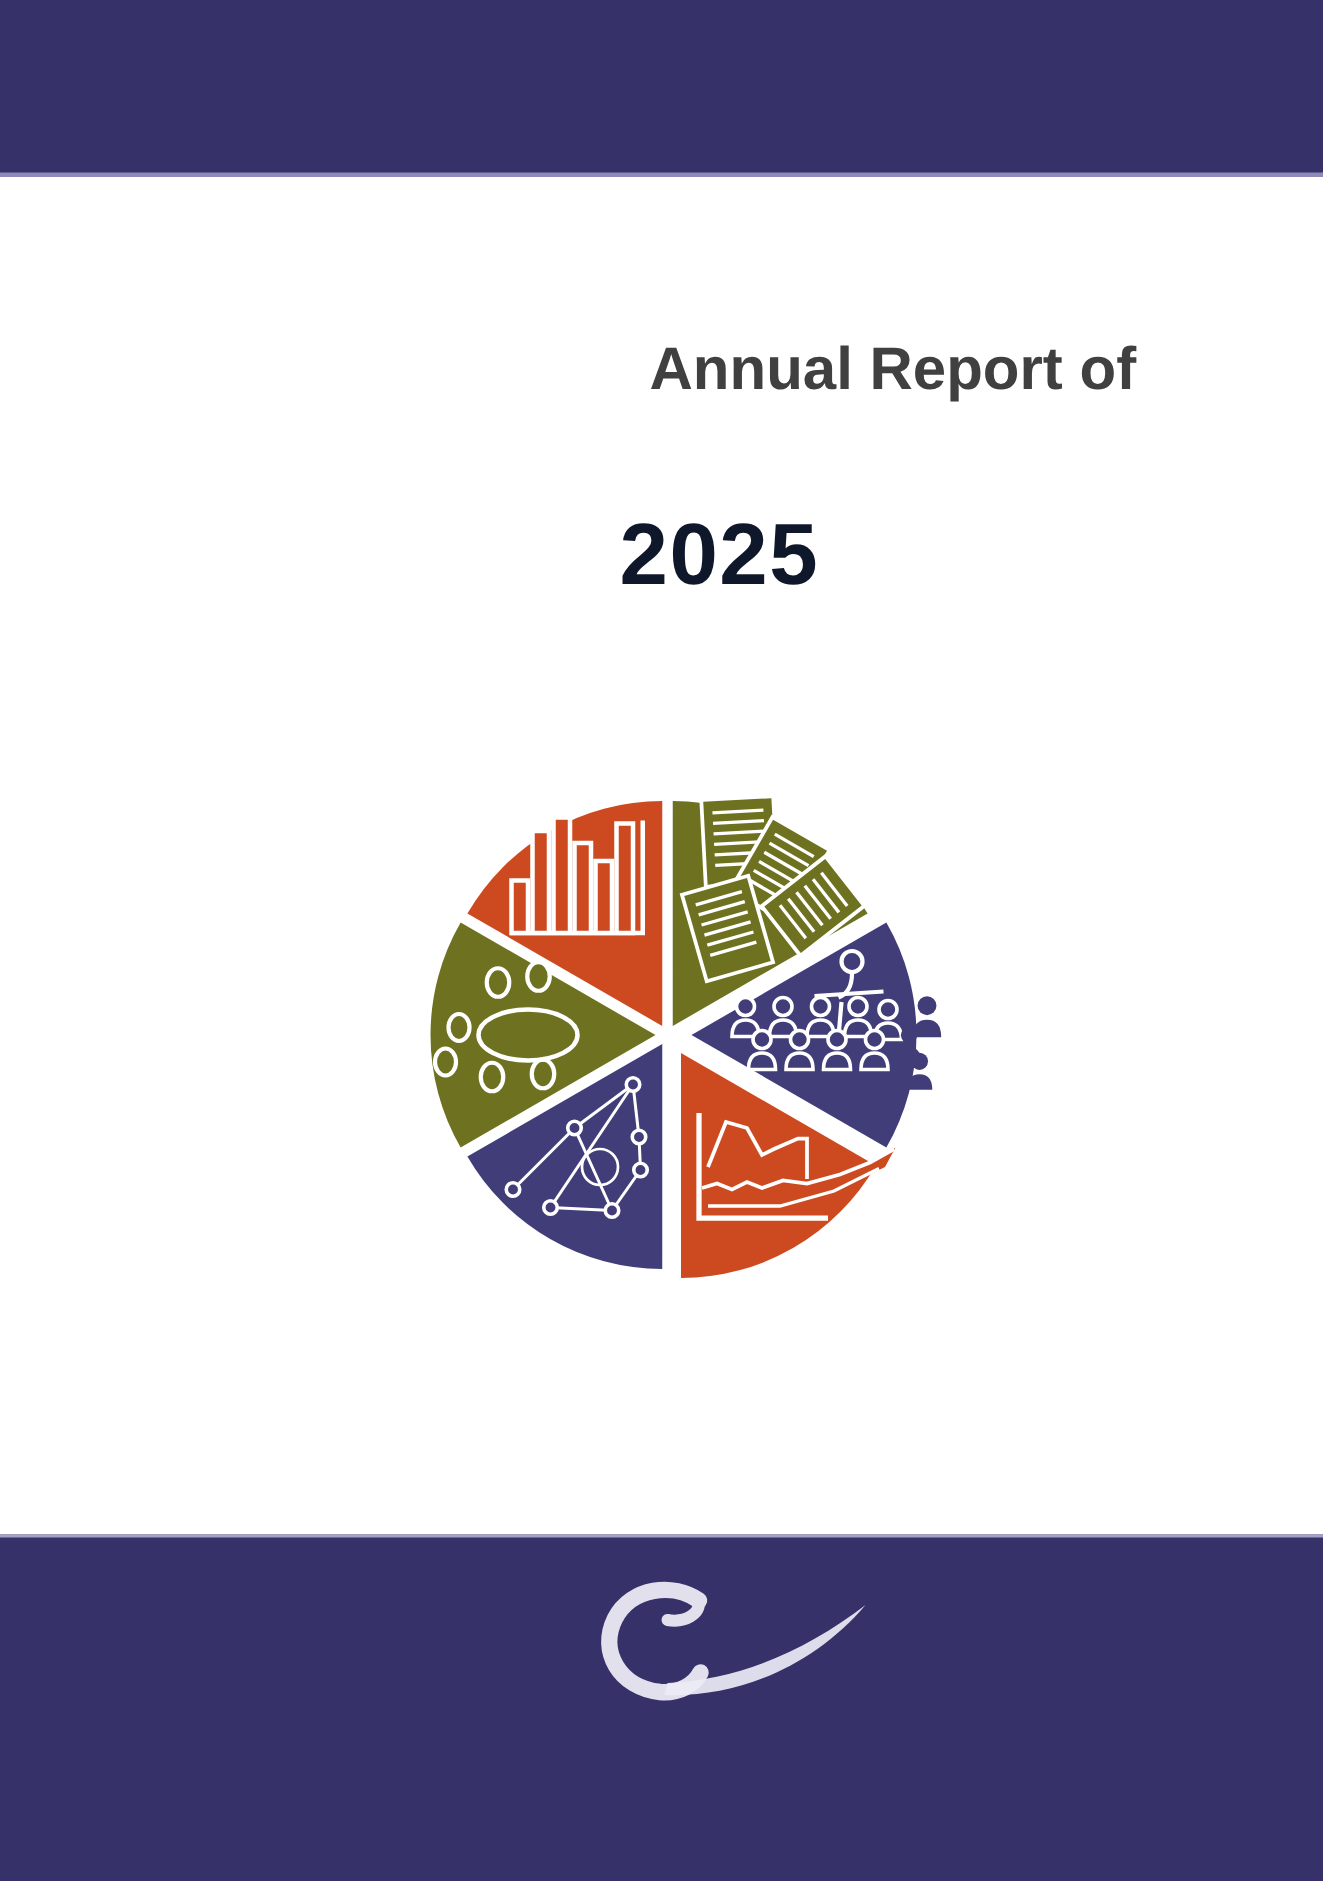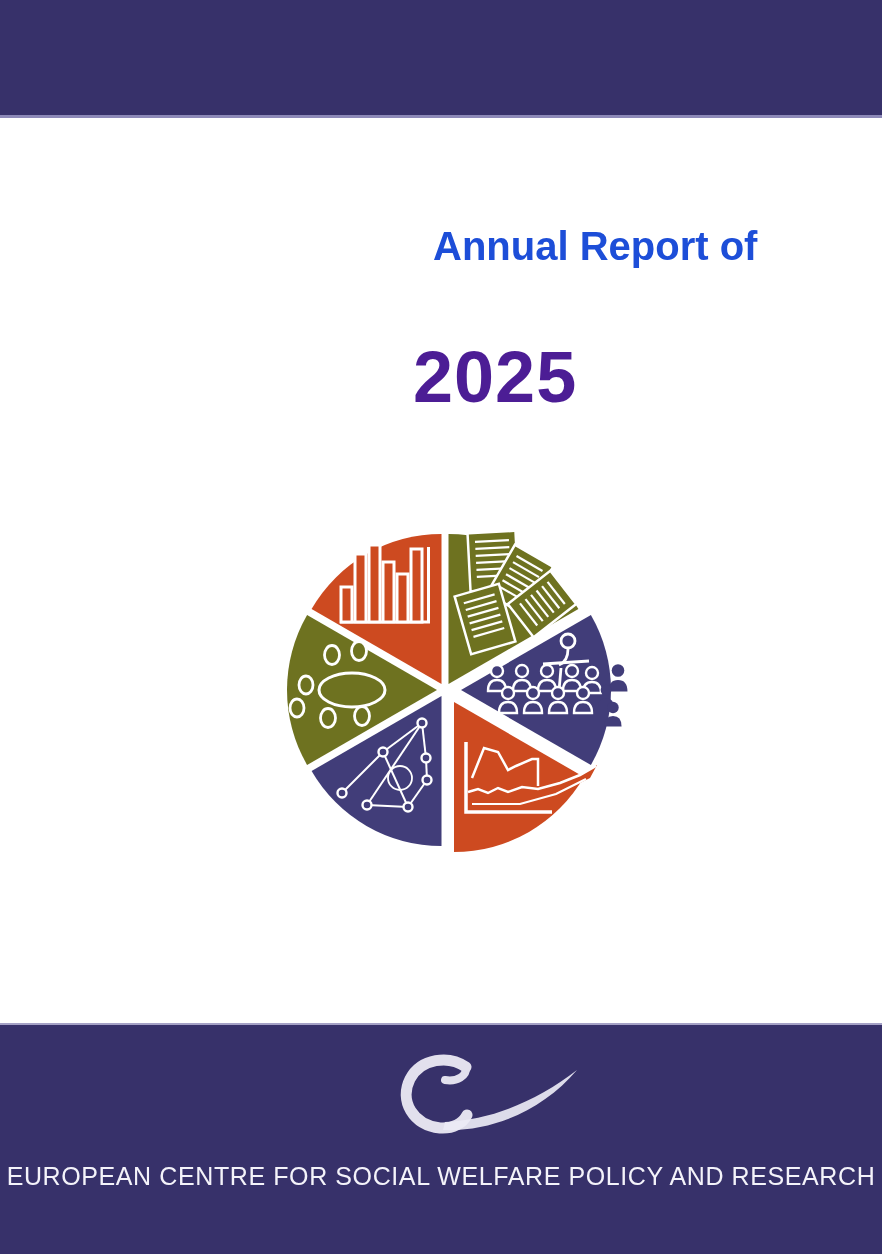--- a/index.html
+++ b/index.html
@@ -14,32 +14,32 @@
   .band-top {
     position: absolute;
     left: 0; top: 0;
     width: 882px; height: 115px;
     background: #37316a;
     border-bottom: 3px solid #8d89b8;
   }
   .title-block {
     position: absolute;
     left: 433px; top: 222px;
-    color: #1d4ed8;
+    color: #404040;
     font-weight: bold;
     font-size: 40px;
     line-height: 48px;
     letter-spacing: 0px;
   }
   .year {
     position: absolute;
     left: 413px; top: 341px;
-    color: #4c1d95;
+    color: #0f172a;
     font-weight: bold;
-    font-size: 72px;
+    font-size: 58px;
     line-height: 1;
     letter-spacing: 1px;
   }
   .pie-logo {
     position: absolute;
     left: 280px; top: 520px;
     width: 360px; height: 340px;
   }
   .footer {
     position: absolute;
@@ -261,16 +261,15 @@
 
   <div class="footer">
 
     <svg class="e-logo" viewBox="0 0 186 95" xmlns="http://www.w3.org/2000/svg">
       <g fill="none" stroke="#eceaf5" stroke-linecap="round" opacity="0.95">
         <path d="M 73 15 C 56 3, 28 6, 17 27 C 6 49, 20 73, 47 76 C 60 77, 70 71, 74 63" stroke-width="11"></path>
         <path d="M 73 15 C 74 24, 64 30, 52 28" stroke-width="8"></path>
       </g>
       <path d="M 52 70 C 100 68, 145 48, 184 18 C 150 58, 100 80, 50 78 Z" fill="#eceaf5" opacity="0.92" stroke="none"></path>
     </svg>
-    <div class="org-name">EUROPEAN CENTRE FOR SOCIAL WELFARE POLICY AND RESEARCH</div>
   </div>
 
 </div>
 
 </body></html>

